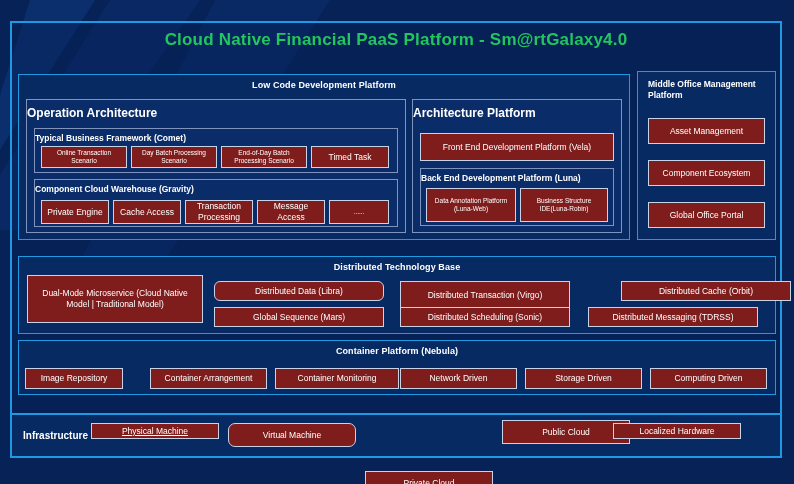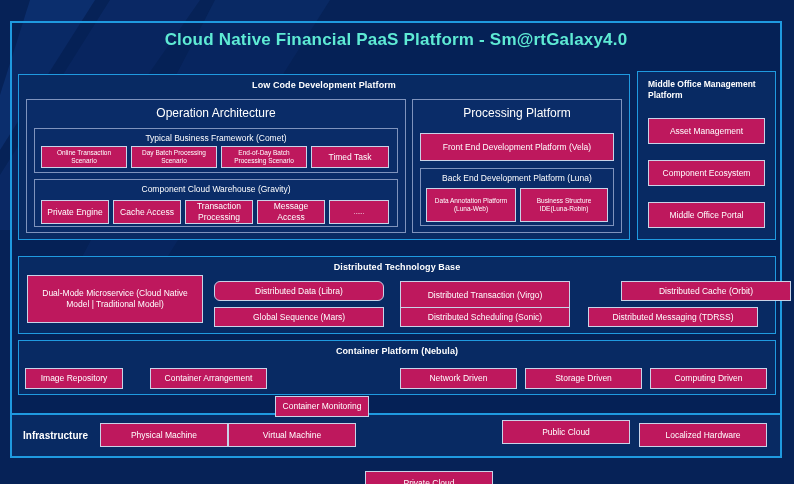--- a/index.html
+++ b/index.html
@@ -16,43 +16,43 @@
     pointer-events:none;z-index:0;
   }
   #outer-frame{
     position:absolute;left:10px;top:21px;width:772px;height:437px;
     border:2px solid #1f9ae0;background:rgba(7,32,86,0.35);
     box-sizing:border-box;z-index:2;
   }
   #page-title{
     position:absolute;left:12px;top:30px;width:768px;
     text-align:center;font-size:17px;font-weight:bold;
-    letter-spacing:.2px;color:#5eead4;z-index:3;
+    letter-spacing:.2px;color:#22c55e;z-index:3;
   }
 
   .panel{
     position:absolute;border:1px solid #1f9ae0;
     background:#082a63;box-sizing:border-box;z-index:3;
   }
   .panel-title{
     text-align:center;font-size:9px;font-weight:bold;color:#ffffff;
     padding-top:5px;letter-spacing:.1px;
   }
 
   .subpanel{
     position:absolute;border:1px solid #7f93bd;
     background:#0a2c68;box-sizing:border-box;
   }
   .subpanel-title{
-    text-align:center;font-size:8.5px;font-weight:normal;color:#ffffff;
+    font-size:8.5px;font-weight:bold;color:#ffffff;
     padding-top:4px;
   }
 
   .tile{
-    position:absolute;border:1px solid #c9d3e8;background:#be185d;
+    position:absolute;border:1px solid #c9d3e8;background:#7f1d1d;
     box-sizing:border-box;display:flex;align-items:center;
     justify-content:center;text-align:center;
     font-size:8px;color:#ffffff;line-height:1.25;padding:1px 2px;
   }
   .tile.t9{font-size:8.5px;}
   .tile.t6{font-size:6.5px;}
   .tile span{display:block;width:100%;}
 
   
   #middle-office{
@@ -122,21 +122,21 @@
   <span>Transaction Processing</span>
 </div>
 <div class="tile t9" style="left:257px;top:200px;width:68px;height:24px;z-index:6;">
   <span>Message Access</span>
 </div>
 <div class="tile t6" style="left:329px;top:200px;width:60px;height:24px;z-index:6;">
   <span>......</span>
 </div>
 
 <div class="subpanel" style="left:412px;top:99px;width:210px;height:134px;z-index:4;">
-  <div class="subpanel-title" style="font-size:12px;padding-top:6px;">Processing Platform</div>
+  <div class="subpanel-title" style="font-size:12px;padding-top:6px;">Architecture Platform</div>
 </div>
 <div class="tile t9" style="left:420px;top:133px;width:194px;height:28px;z-index:6;">
   <span>Front End Development Platform (Vela)</span>
 </div>
 <div class="subpanel" style="left:420px;top:168px;width:194px;height:58px;z-index:5;">
   <div class="subpanel-title">Back End Development Platform (Luna)</div>
 </div>
 <div class="tile t6" style="left:426px;top:188px;width:90px;height:34px;z-index:6;">
   <span>Data Annotation Platform (Luna-Web)</span>
 </div>
@@ -147,21 +147,21 @@
 <div id="middle-office">
   <div class="mo-title">Middle Office Management Platform</div>
 </div>
 <div class="tile t9" style="left:648px;top:118px;width:117px;height:26px;z-index:6;">
   <span>Asset Management</span>
 </div>
 <div class="tile t9" style="left:648px;top:160px;width:117px;height:26px;z-index:6;">
   <span>Component Ecosystem</span>
 </div>
 <div class="tile t9" style="left:648px;top:202px;width:117px;height:26px;z-index:6;">
-  <span>Middle Office Portal</span>
+  <span>Global Office Portal</span>
 </div>
 
 <div class="panel" style="left:18px;top:256px;width:758px;height:78px;">
   <div class="panel-title">Distributed Technology Base</div>
 </div>
 <div class="tile t9" style="left:27px;top:275px;width:176px;height:48px;z-index:6;">
   <span>Dual-Mode Microservice (Cloud Native Model | Traditional Model)</span>
 </div>
 <div class="tile t9" style="left:214px;top:281px;width:170px;height:20px;z-index:6;border-radius:6px;">
   <span>Distributed Data (Libra)</span>
@@ -184,43 +184,43 @@
 
 <div class="panel" style="left:18px;top:340px;width:758px;height:55px;">
   <div class="panel-title">Container Platform (Nebula)</div>
 </div>
 <div class="tile t9" style="left:25px;top:368px;width:98px;height:21px;z-index:6;">
   <span>Image Repository</span>
 </div>
 <div class="tile t9" style="left:150px;top:368px;width:117px;height:21px;z-index:6;">
   <span>Container Arrangement</span>
 </div>
-<div class="tile t9" style="left:275px;top:368px;width:94px;height:21px;z-index:6;margin-top:28px;">
+<div class="tile t9" style="left:275px;top:368px;width:124px;height:21px;z-index:6;">
   <span>Container Monitoring</span>
 </div>
 <div class="tile t9" style="left:400px;top:368px;width:117px;height:21px;z-index:6;">
   <span>Network Driven</span>
 </div>
 <div class="tile t9" style="left:525px;top:368px;width:117px;height:21px;z-index:6;">
   <span>Storage Driven</span>
 </div>
 <div class="tile t9" style="left:650px;top:368px;width:117px;height:21px;z-index:6;">
   <span>Computing Driven</span>
 </div>
 
 <div id="infrastructure">
   <div id="infra-label">Infrastructure</div>
 </div>
-<div class="tile t9" style="left:100px;top:423px;width:128px;height:24px;z-index:6;">
+<div class="tile t9" style="left:91px;top:423px;width:128px;height:16px;z-index:6;text-decoration:underline;">
   <span>Physical Machine</span>
 </div>
-<div class="tile t9" style="left:228px;top:423px;width:128px;height:24px;z-index:6;">
+<div class="tile t9" style="left:228px;top:423px;width:128px;height:24px;z-index:6;border-radius:7px;">
   <span>Virtual Machine</span>
 </div>
 <div class="tile t9" style="left:365px;top:423px;width:128px;height:24px;z-index:6;margin-top:48px;">
   <span>Private Cloud</span>
 </div>
 <div class="tile t9" style="left:502px;top:420px;width:128px;height:24px;z-index:6;">
   <span>Public Cloud</span>
 </div>
-<div class="tile t9" style="left:639px;top:423px;width:128px;height:24px;z-index:6;">
+<div class="tile t9" style="left:613px;top:423px;width:128px;height:16px;z-index:6;">
   <span>Localized Hardware</span>
 </div>
 
 </body></html>

